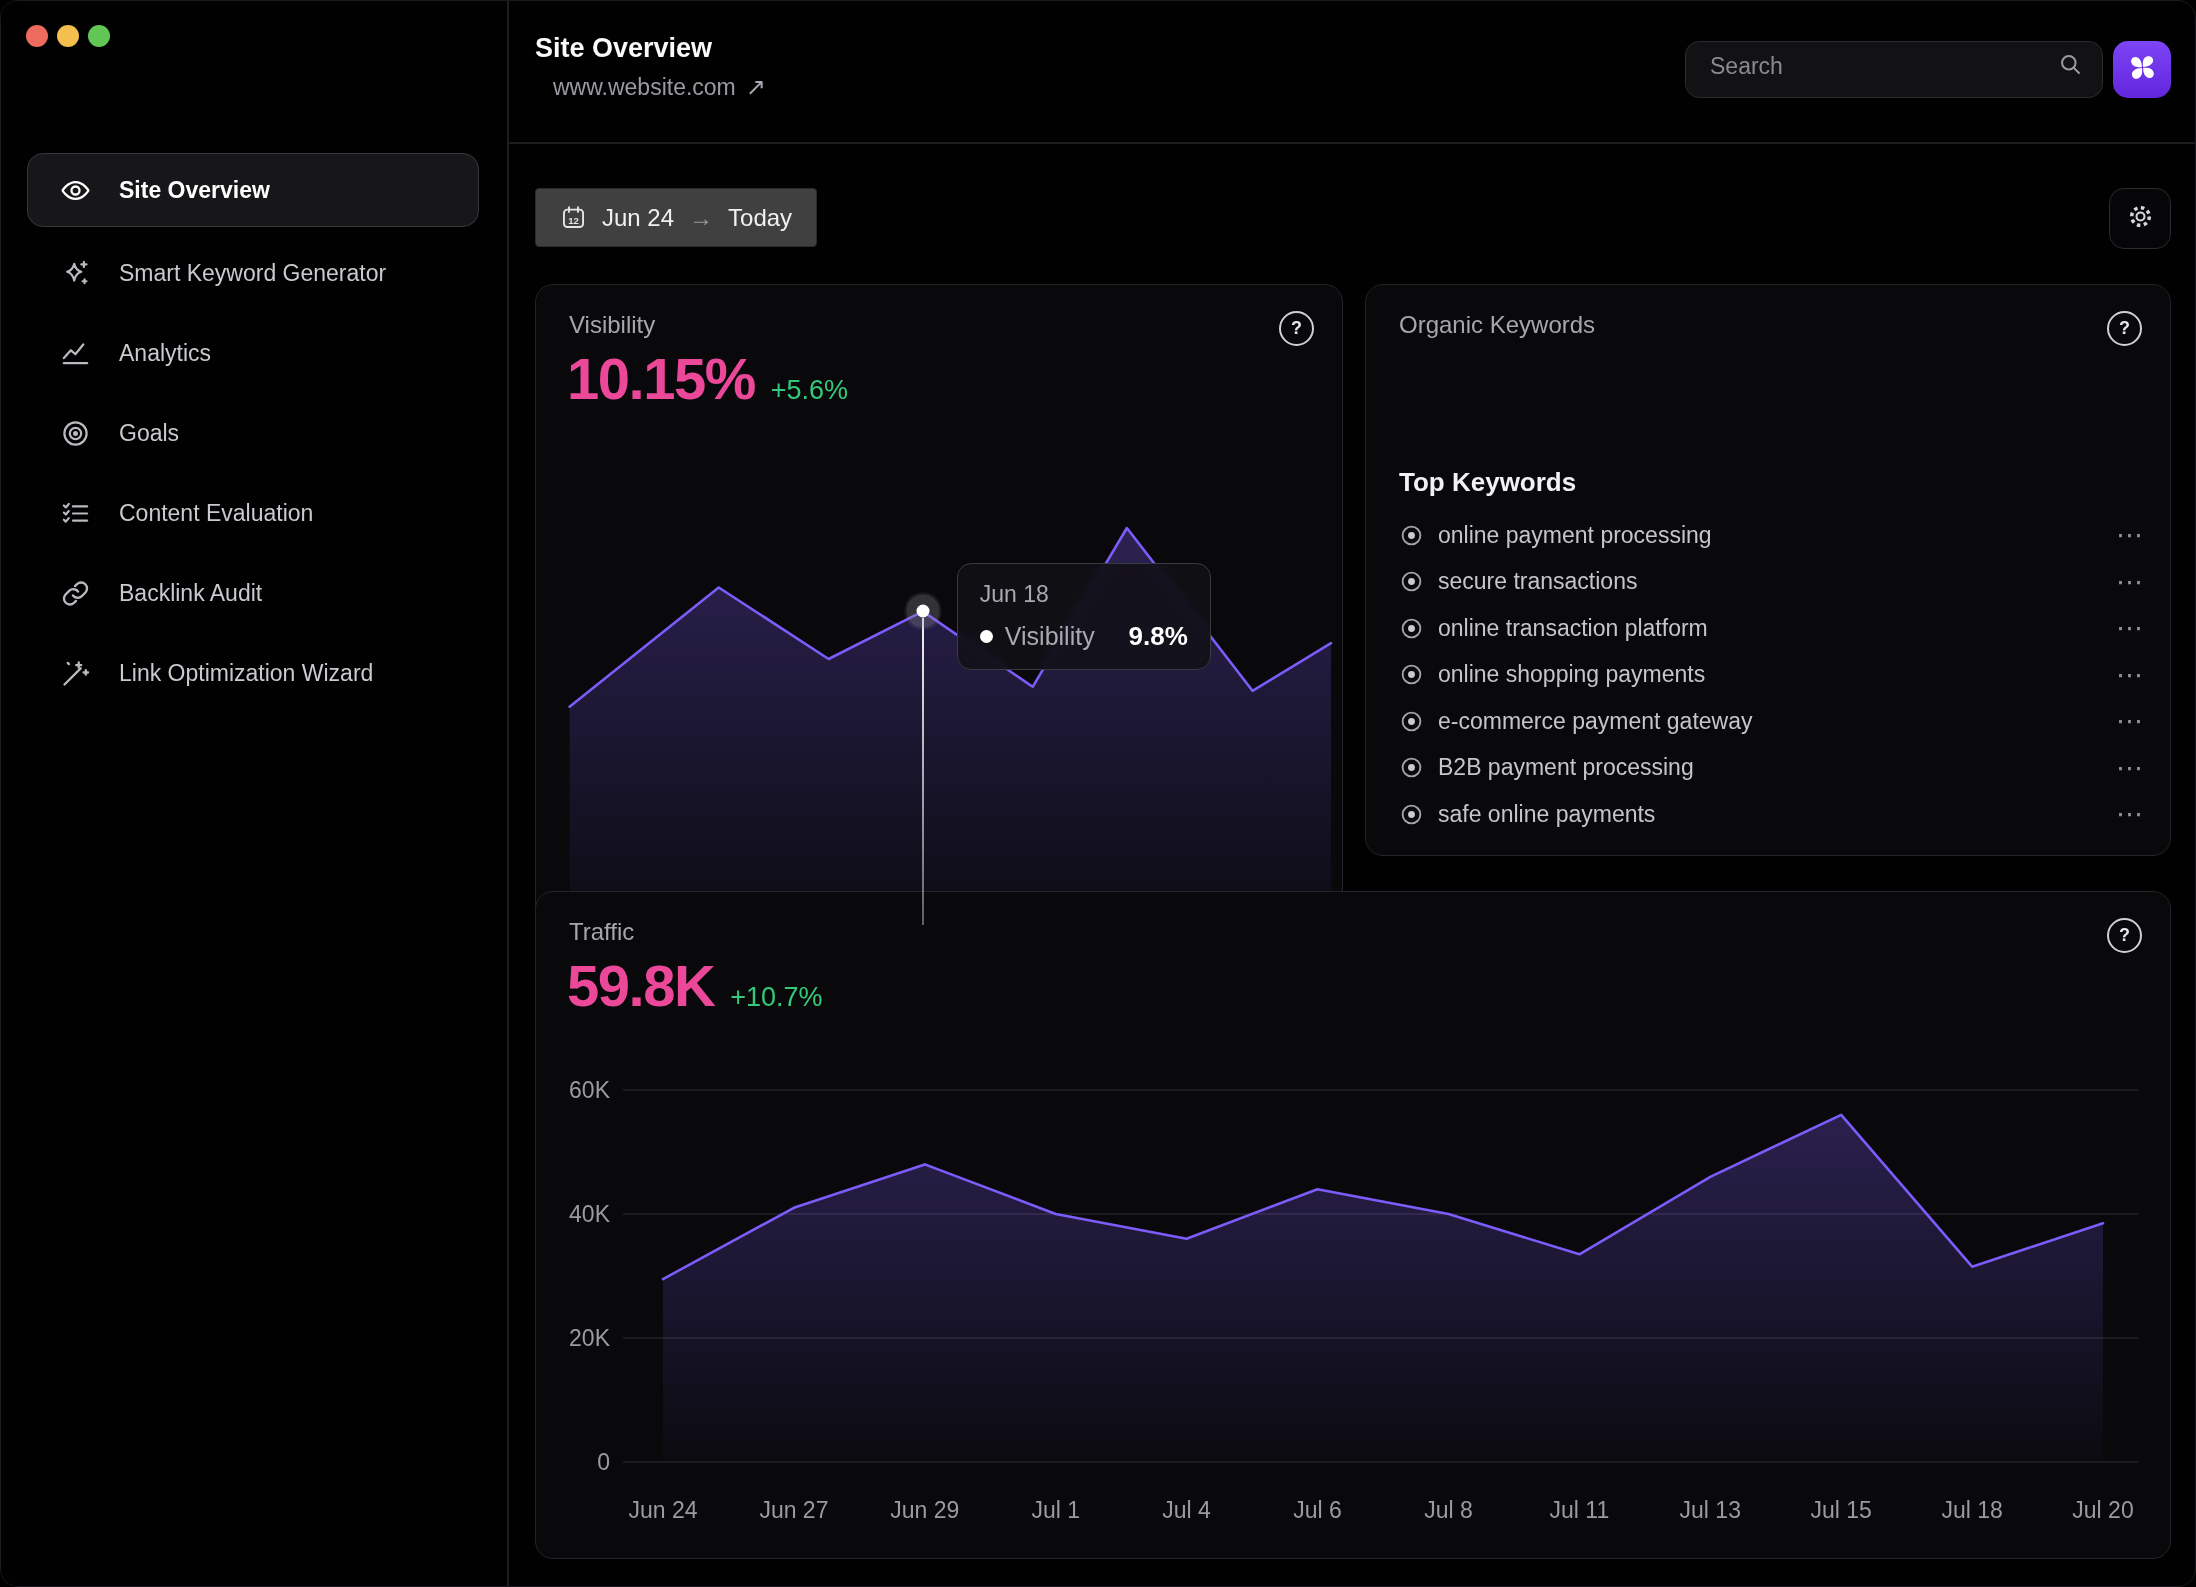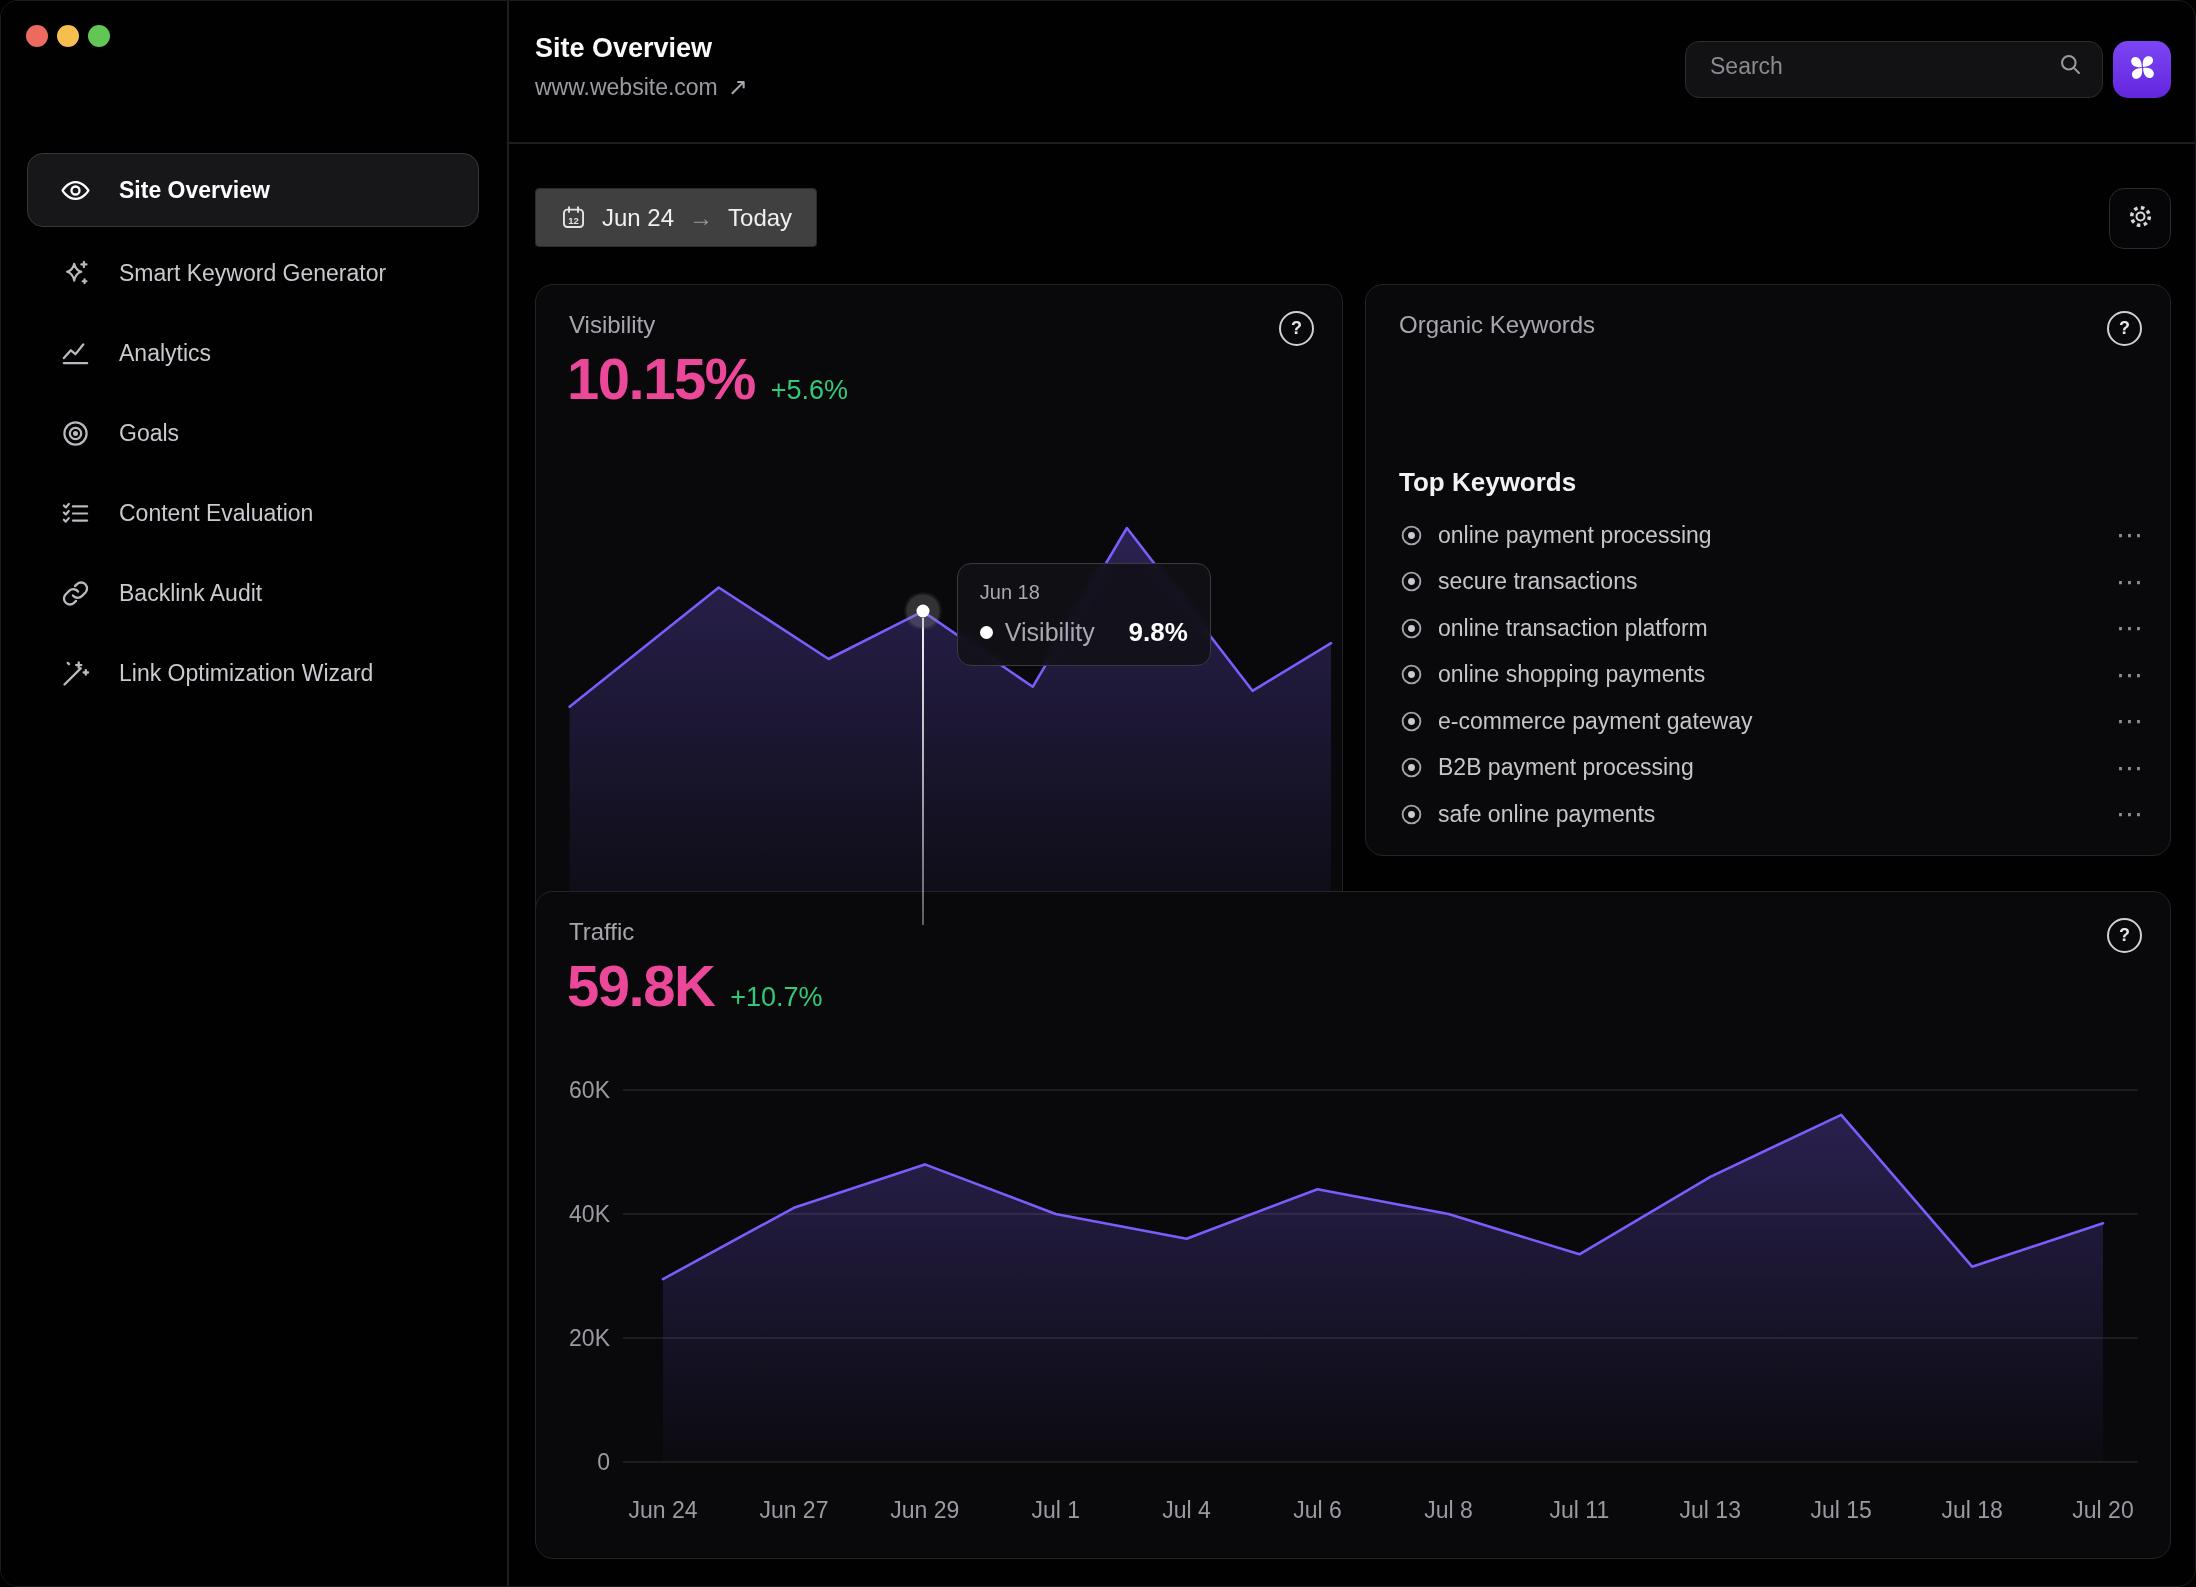--- a/index.html
+++ b/index.html
@@ -14,21 +14,21 @@
   .side-nav{position:absolute;top:152px;left:26px;right:28px;display:flex;flex-direction:column;}
   .side-item{display:flex;align-items:center;gap:27px;height:80px;padding:0 30px;border-radius:16px;border:1px solid transparent;box-sizing:border-box;color:#c9c9cf;font-size:23px;cursor:pointer;}
   .side-item.active{background:#17171a;border-color:#37373d;color:#fff;font-weight:700;height:74px;margin-bottom:6px;}
   .side-item .icon{width:34px;height:34px;display:flex;align-items:center;justify-content:center;color:#b9b9c0;flex:none;}
   .side-item.active .icon{color:#ffffff;}
   .v-divider{position:absolute;left:506px;top:0;width:2px;height:100%;background:#1e1e22;}
 
   
   .main{position:absolute;left:508px;top:0;right:0;bottom:0;}
   .page-title{position:absolute;left:26px;top:32px;font-size:27px;font-weight:700;color:#fafafa;}
-  .page-sub{position:absolute;left:26px;top:72px;font-size:23px;color:#9a9aa2;display:flex;align-items:center;gap:10px;cursor:pointer;}
+  .page-sub{position:absolute;left:44px;top:72px;font-size:23px;color:#9a9aa2;display:flex;align-items:center;gap:10px;cursor:pointer;}
   .page-sub .ext{font-size:24px;color:#a8a8b0;}
   .search{position:absolute;top:40px;right:92px;width:418px;height:57px;background:#121214;border:1.5px solid #2b2b30;border-radius:14px;display:flex;align-items:center;padding:0 18px 6px 22px;box-sizing:border-box;}
   .search input{flex:1;background:transparent;border:none;outline:none;font-size:23px;color:#e4e4e7;font-family:inherit;}
   .search input::placeholder{color:#8a8a92;}
   .app-btn{position:absolute;top:40px;right:24px;width:58px;height:57px;border-radius:15px;background:linear-gradient(180deg,#7d45f5,#6226dd);display:flex;align-items:center;justify-content:center;cursor:pointer;}
   .header-divider{position:absolute;top:141px;left:0px;right:0px;height:1.5px;background:#1e1e22;}
   .date-pill{position:absolute;top:187px;left:26px;height:59px;border:1.5px solid #2b2b30;border-radius:4px;background:#404040;display:inline-flex;align-items:center;gap:15px;padding:0 24px;font-size:24px;color:#f0f0f2;box-sizing:border-box;cursor:pointer;}
   .date-pill .cal{display:flex;color:#e4e4e7;}
   .date-pill .arrow{color:#9a9aa2;font-size:24px;}
   .gear-btn{position:absolute;top:187px;right:24px;width:60px;height:59px;border:1.5px solid #2b2b30;border-radius:15px;display:flex;align-items:center;justify-content:center;color:#d6d6dc;cursor:pointer;background:#060608;}
@@ -44,21 +44,21 @@
   .metric .value{font-size:58px;font-weight:700;color:#ec4899;letter-spacing:-1.5px;}
   .metric .delta{font-size:27px;font-weight:500;}
   .delta.up{color:#34c97a}.delta.down{color:#f23b69}
 
   
   .vis-chart{position:absolute;left:10px;right:11px;bottom:2px;height:397px;}
   .vis-chart svg{position:absolute;inset:0;overflow:visible;}
   .marker{position:absolute;width:13px;height:13px;background:#fff;border-radius:50%;transform:translate(-50%,-50%);box-shadow:0 0 0 10px rgba(140,140,150,.22),0 0 0 12px rgba(150,150,160,.12);z-index:3;}
   .vline{position:absolute;width:2px;background:linear-gradient(180deg,rgba(255,255,255,.95),rgba(255,255,255,.35));transform:translateX(-50%);z-index:2;}
   .tooltip{position:absolute;width:254px;background:rgba(17,16,22,.88);border:1.5px solid #3a3a41;border-radius:14px;padding:17px 22px;box-sizing:border-box;z-index:4;backdrop-filter:blur(4px);}
-  .tt-date{font-size:20px;color:#a9a9b2;}
+  .tt-date{font-size:23px;color:#a9a9b2;}
   .tt-row{margin-top:13px;display:flex;align-items:center;gap:12px;font-size:25px;color:#a9a9b2;}
   .tt-dot{width:13px;height:13px;border-radius:50%;background:#fff;flex:none;}
   .tt-val{margin-left:auto;color:#fff;font-weight:700;font-size:26px;}
 
   
   .kw-head{position:absolute;top:182px;left:33px;font-size:26px;font-weight:700;color:#f2f2f4;}
   .kw-list{position:absolute;top:227px;left:33px;right:26px;}
   .kw-row{height:46.5px;display:flex;align-items:center;gap:14px;cursor:pointer;}
   .kw-ic{display:flex;flex:none;}
   .kw-label{font-size:23px;color:#c5c5cb;}

